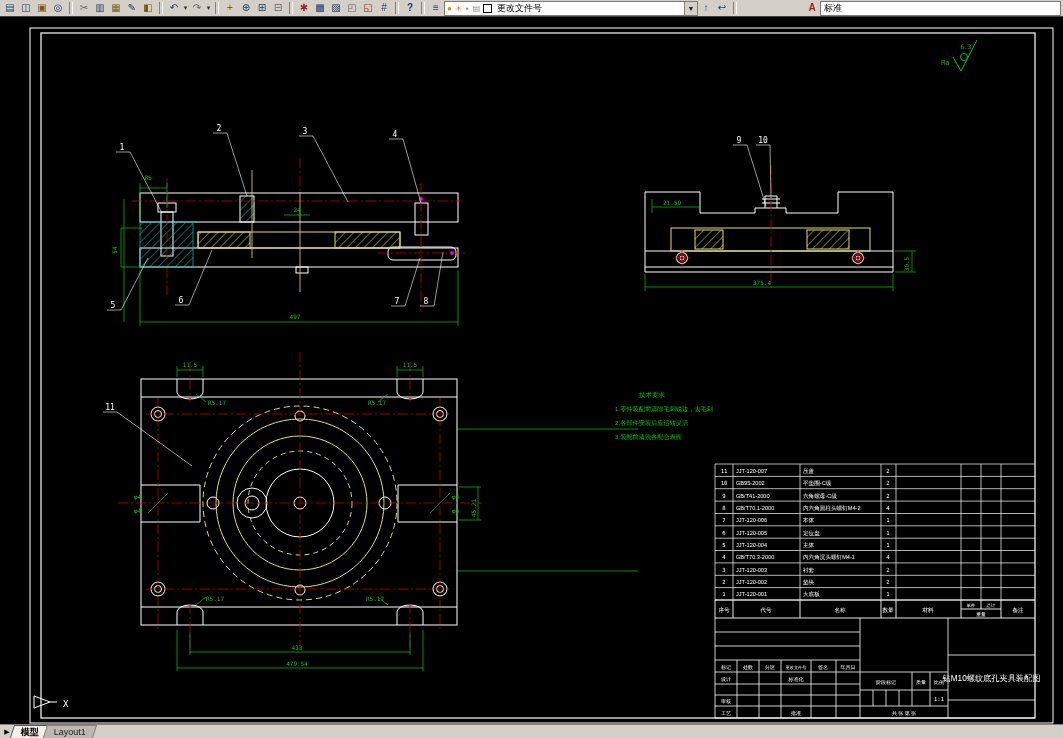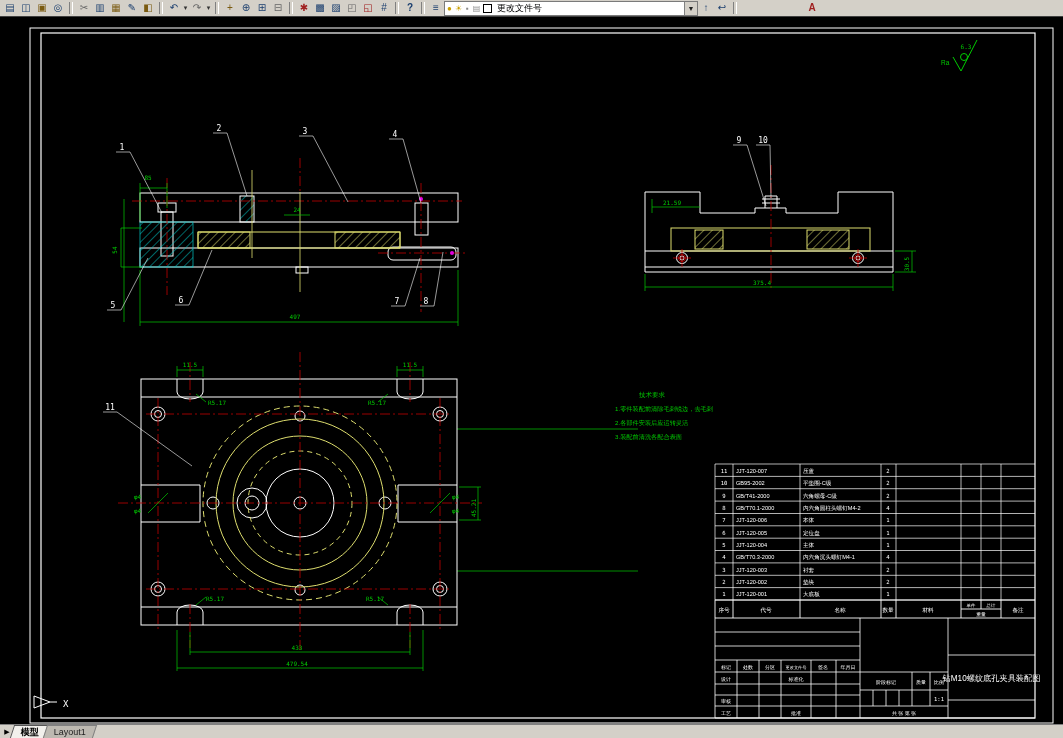--- a/index.html
+++ b/index.html
@@ -81,20 +81,23 @@
       <span class="mini" style="color:#888">▪</span>
       <span class="mini" style="color:#888">▤</span>
       <span class="sw"></span>
       <span class="ctext">更改文件号</span>
       <span class="arrow">▼</span>
     </div>
     <span class="tbi">↑</span>
     <span class="tbi">↩</span>
     <span class="sep"></span>
     <span class="tbi red" style="font-weight:bold;margin-left:64px">A</span>
+    <div class="combo" style="flex:1;min-width:60px">
+      <span class="ctext">标准</span>
+    </div>
   </div>
 
   <div class="canvas">
   <svg width="1063" height="738" viewBox="0 0 1063 738">
     <defs>
       <pattern id="hy" width="6" height="6" patternUnits="userSpaceOnUse" patternTransform="rotate(45)">
         <line x1="0" y1="0" x2="0" y2="6" stroke="#dede6e" stroke-width="1"></line>
       </pattern>
       <pattern id="hc" width="6" height="6" patternUnits="userSpaceOnUse" patternTransform="rotate(45)">
         <line x1="0" y1="0" x2="0" y2="6" stroke="#00c8c8" stroke-width="1"></line>

